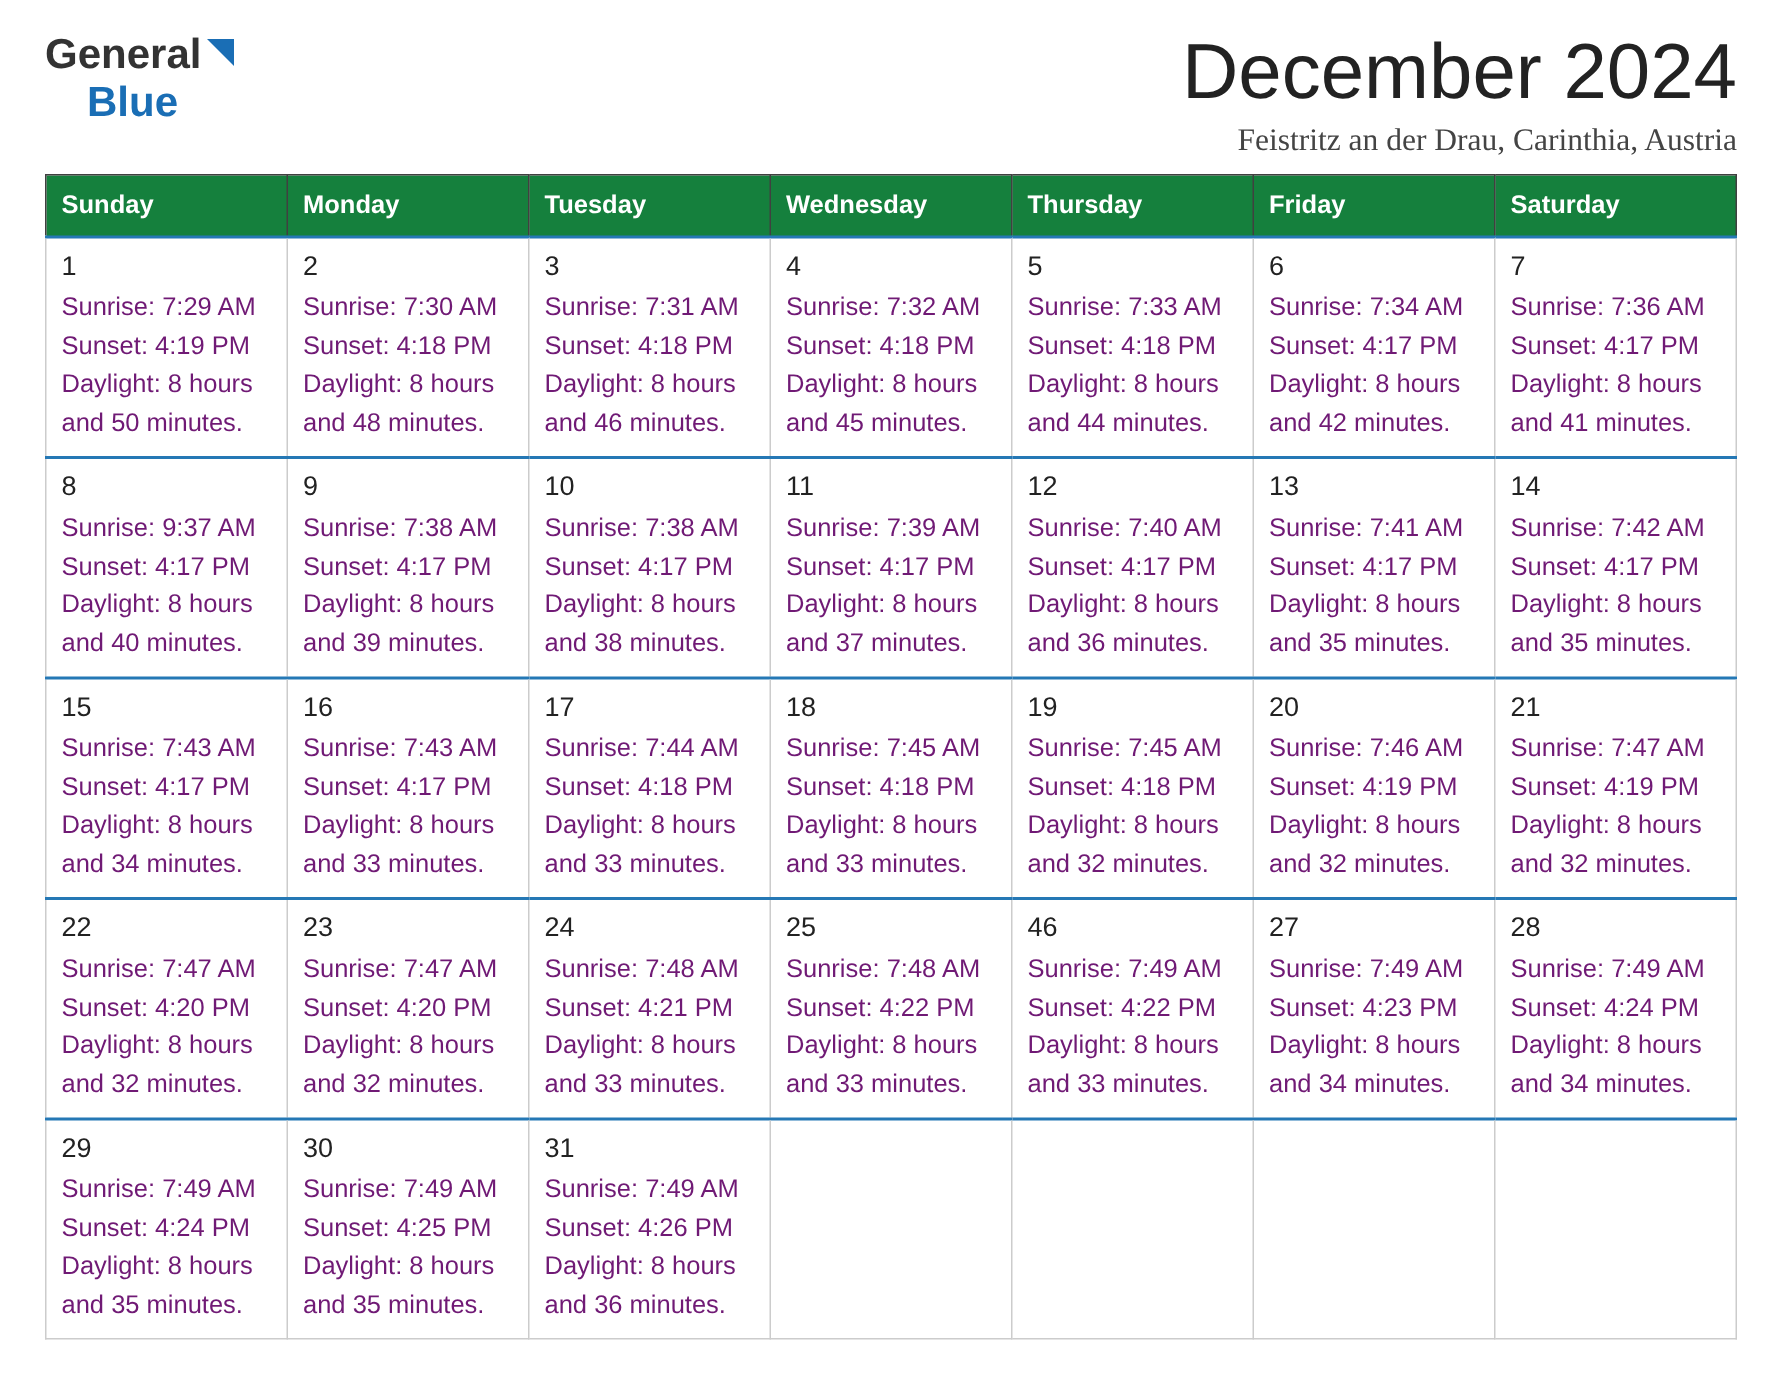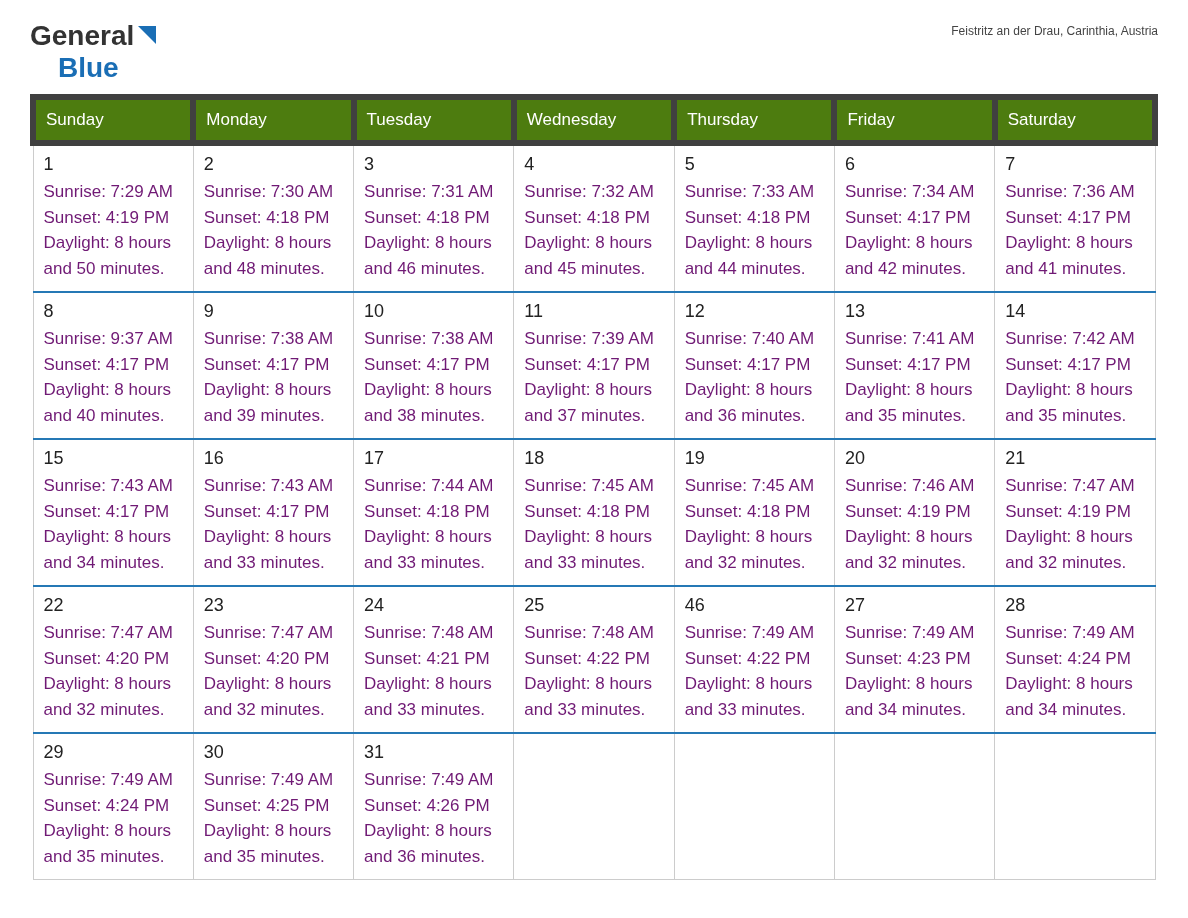--- a/index.html
+++ b/index.html
@@ -24,37 +24,38 @@
     .title-block {
       text-align: right;
     }
     .month-title {
       font-size: 52px;
       font-weight: normal;
       color: #222;
       line-height: 1.1;
     }
     .location {
-      font-size: 12px;
+      font-size: 21px;
       color: #444;
       margin-top: 4px;
+      font-family: Liberation Serif, serif;
     }
     .calendar {
       width: 100%;
       border-collapse: collapse;
       margin-top: 10px;
     }
     .calendar th {
-      background: #4d7c0f;
+      background: #15803d;
       color: #fff;
       font-size: 17px;
-      font-weight: normal;
+      font-weight: bold;
       padding: 10px 10px;
       text-align: left;
-      border: 6px solid #404040;
+      border: 1px solid #404040;
     }
     .calendar td {
       vertical-align: top;
       padding: 8px 10px 10px 10px;
       border: 1px solid #ccc;
       font-size: 13px;
       color: #333;
       width: 14.28%;
       min-height: 90px;
     }
@@ -96,20 +97,21 @@
         <svg width="18" height="18" viewBox="0 0 18 18">
             <polygon points="0,0 18,0 18,18" fill="#1a6eb5"></polygon>
           </svg>
       </span>
     </div>
     <div>
       <span style="font-size:28px;font-weight:bold;color:#1a6eb5;margin-left:28px;">Blue</span>
     </div>
   </div>
   <div class="title-block">
+    <div class="month-title">December 2024</div>
     <div class="location">Feistritz an der Drau, Carinthia, Austria</div>
   </div>
 </div>
 
 <table class="calendar">
   <thead>
     <tr>
     <th>Sunday</th>
         <th>Monday</th>
         <th>Tuesday</th>

